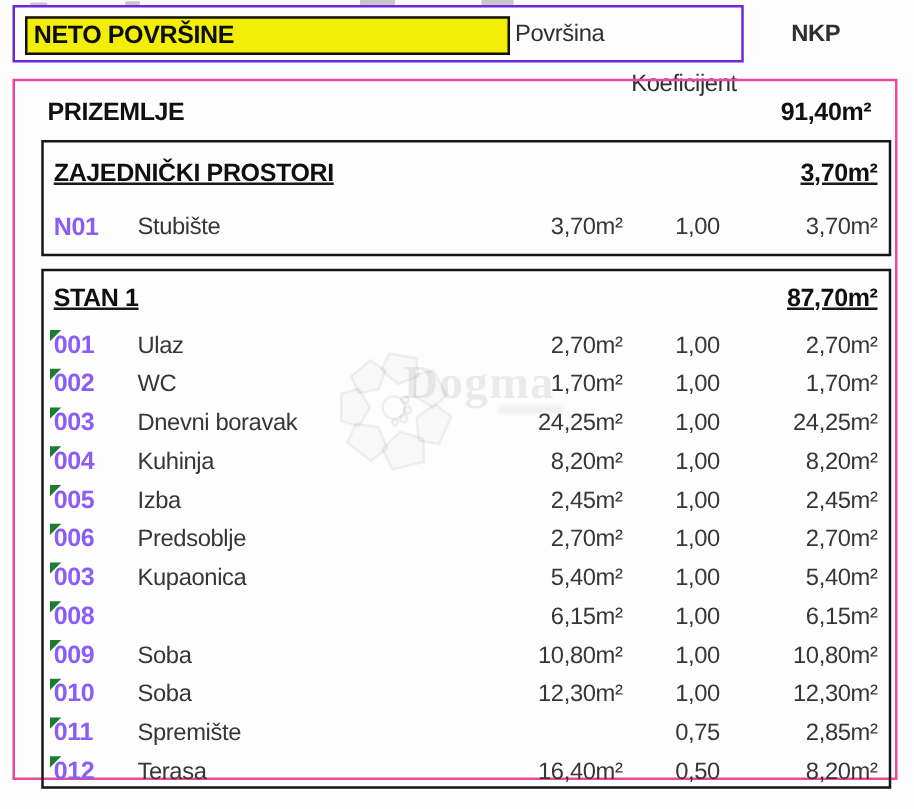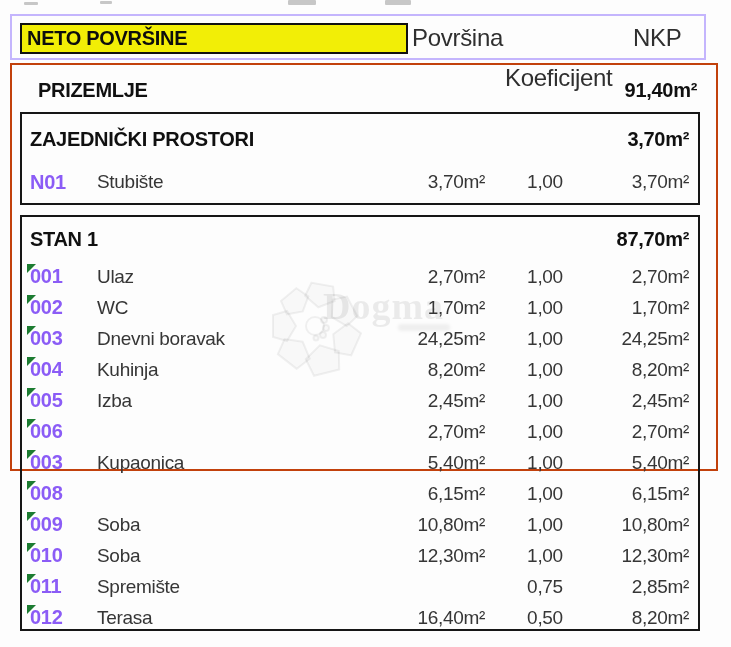--- a/index.html
+++ b/index.html
@@ -28,46 +28,46 @@
     color:rgba(0,0,0,0.075);
   }
   .wm-sub{
     position:absolute;left:398px;top:324px;width:52px;height:7px;
     background:rgba(0,0,0,0.055);border-radius:3px;filter:blur(1.5px);
   }
   .wm-logo{position:absolute;left:260px;top:278px;}
 
   
   .header-box{
-    position:absolute;left:10px;top:14px;width:696px;height:46px;
-    border:2px solid #c4b5fd;box-sizing:border-box;z-index:2;
+    position:absolute;left:10px;top:4px;width:585px;height:46px;
+    border:2px solid #6d28d9;box-sizing:border-box;z-index:2;
   }
   .title-badge{
     position:absolute;left:8px;top:7px;width:388px;height:31px;
     border:2px solid #111;background:#f2ee06;box-sizing:border-box;
     font-weight:bold;font-size:20px;line-height:27px;padding-left:5px;
     letter-spacing:-0.3px;color:#0d0d0d;
   }
-  .col-label{position:absolute;top:0;height:42px;line-height:44px;font-size:24px;color:#2f2f2f;letter-spacing:-0.3px;}
+  .col-label{position:absolute;top:0;height:42px;line-height:44px;font-size:19px;color:#2f2f2f;letter-spacing:-0.3px;}
   .col-area{left:400px;}
   .col-coef{left:493px;margin-top:40px;}
-  .col-nkp{left:621px;}
+  .col-nkp{left:621px;font-weight:bold;}
 
   .body-box{
-    position:absolute;left:10px;top:63px;width:708px;height:408px;
-    border:2px solid #c2410c;box-sizing:border-box;z-index:2;
+    position:absolute;left:10px;top:63px;width:708px;height:561px;
+    border:2px solid #ec4899;box-sizing:border-box;z-index:2;
   }
   .floor-row{
     position:absolute;left:26px;right:19px;top:10px;height:30px;line-height:30px;
     display:flex;justify-content:space-between;
     font-weight:bold;font-size:20px;letter-spacing:-0.3px;color:#101010;
   }
   .section-box{
-    position:absolute;left:8px;width:680px;
-    border:2px solid #161616;box-sizing:border-box;background:transparent;
+    position:absolute;left:21px;width:680px;
+    border:2px solid #161616;box-sizing:border-box;background:transparent;text-decoration:underline;
   }
   .sec-common{top:47px;height:93px;}
   .sec-stan{top:150px;height:416px;}
   .sec-header{
     display:flex;justify-content:space-between;align-items:center;
     padding:0 9px 0 8px;
     font-weight:bold;font-size:20px;letter-spacing:-0.3px;color:#101010;
   }
   .sec-common .sec-header{height:50px;}
   .sec-stan .sec-header{height:44px;}
@@ -190,20 +190,21 @@
     <span class="flag"></span>
     <span class="rid">005</span>
     <span class="rname">Izba</span>
     <span class="rarea">2,45m²</span>
     <span class="rcoef">1,00</span>
     <span class="rnkp">2,45m²</span>
   </div>
           <div class="row">
     <span class="flag"></span>
     <span class="rid">006</span>
+    <span class="rname">Predsoblje</span>
     <span class="rarea">2,70m²</span>
     <span class="rcoef">1,00</span>
     <span class="rnkp">2,70m²</span>
   </div>
           <div class="row">
     <span class="flag"></span>
     <span class="rid">003</span>
     <span class="rname">Kupaonica</span>
     <span class="rarea">5,40m²</span>
     <span class="rcoef">1,00</span>

